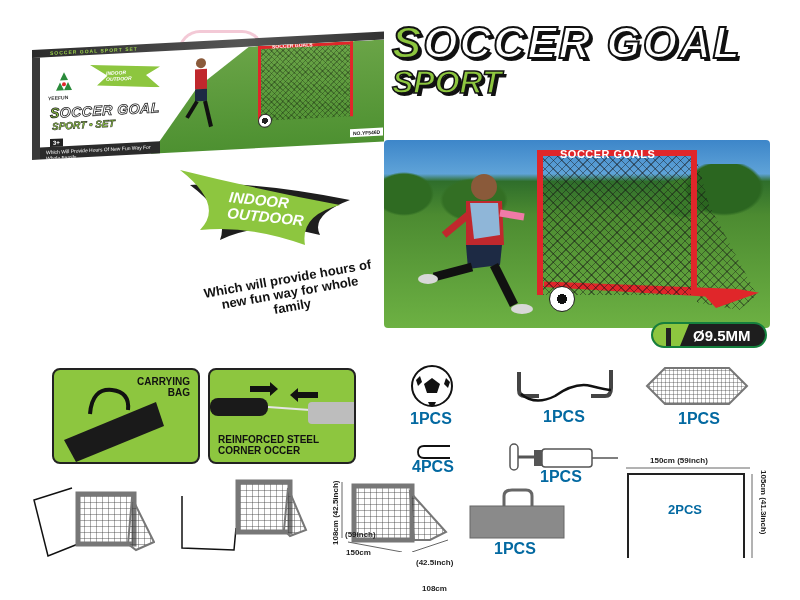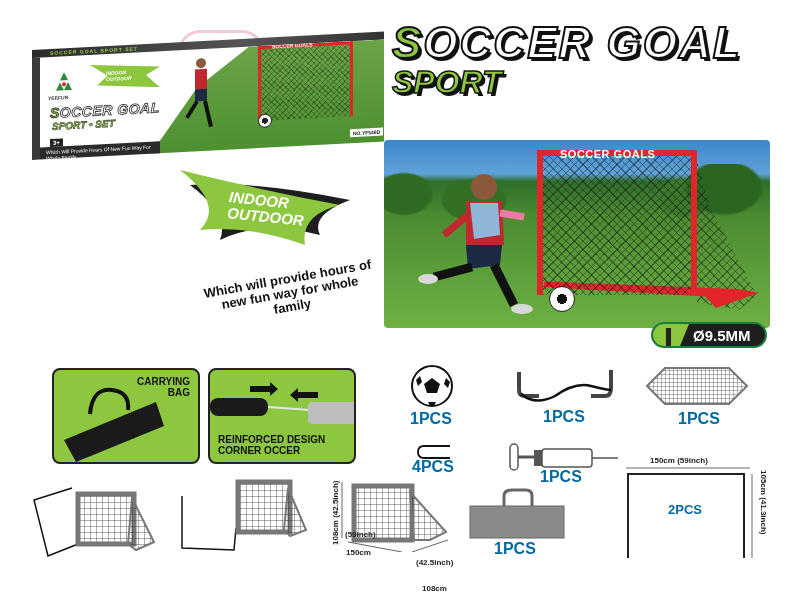--- a/index.html
+++ b/index.html
@@ -163,21 +163,21 @@
 </div>
 <div class="panel panel-steel">
   <svg style="position:absolute;left:0;top:8px;" width="148" height="48" viewBox="0 0 148 48">
     <polygon points="40,8 60,8 60,4 68,11 60,18 60,14 40,14" fill="#111"></polygon>
     <polygon points="108,14 88,14 88,10 80,17 88,24 88,20 108,20" fill="#111"></polygon>
     <rect x="0" y="20" width="58" height="18" rx="8" fill="#1a1a1a"></rect>
     <line x1="58" y1="29" x2="100" y2="32" stroke="#e5e5e5" stroke-width="2"></line>
     <rect x="98" y="24" width="50" height="22" rx="4" fill="#bdbdbd"></rect>
   </svg>
   <div class="panel-label" style="left:8px;bottom:6px;">
-    <div>REINFORCED DESIGN</div>
+    <div>REINFORCED STEEL</div>
     <div>CORNER OCCER</div>
   </div>
 </div>
 
 <svg style="position:absolute;left:410px;top:364px;" width="44" height="44" viewBox="0 0 44 44">
   <circle cx="22" cy="22" r="20" fill="#fff" stroke="#111" stroke-width="2"></circle>
   <polygon points="22,14 30,20 27,29 17,29 14,20" fill="#111"></polygon>
   <polygon points="6,16 10,12 12,18 8,22" fill="#111"></polygon>
   <polygon points="36,14 40,18 38,24 34,20" fill="#111"></polygon>
   <polygon points="18,38 26,38 24,42 20,42" fill="#111"></polygon>

